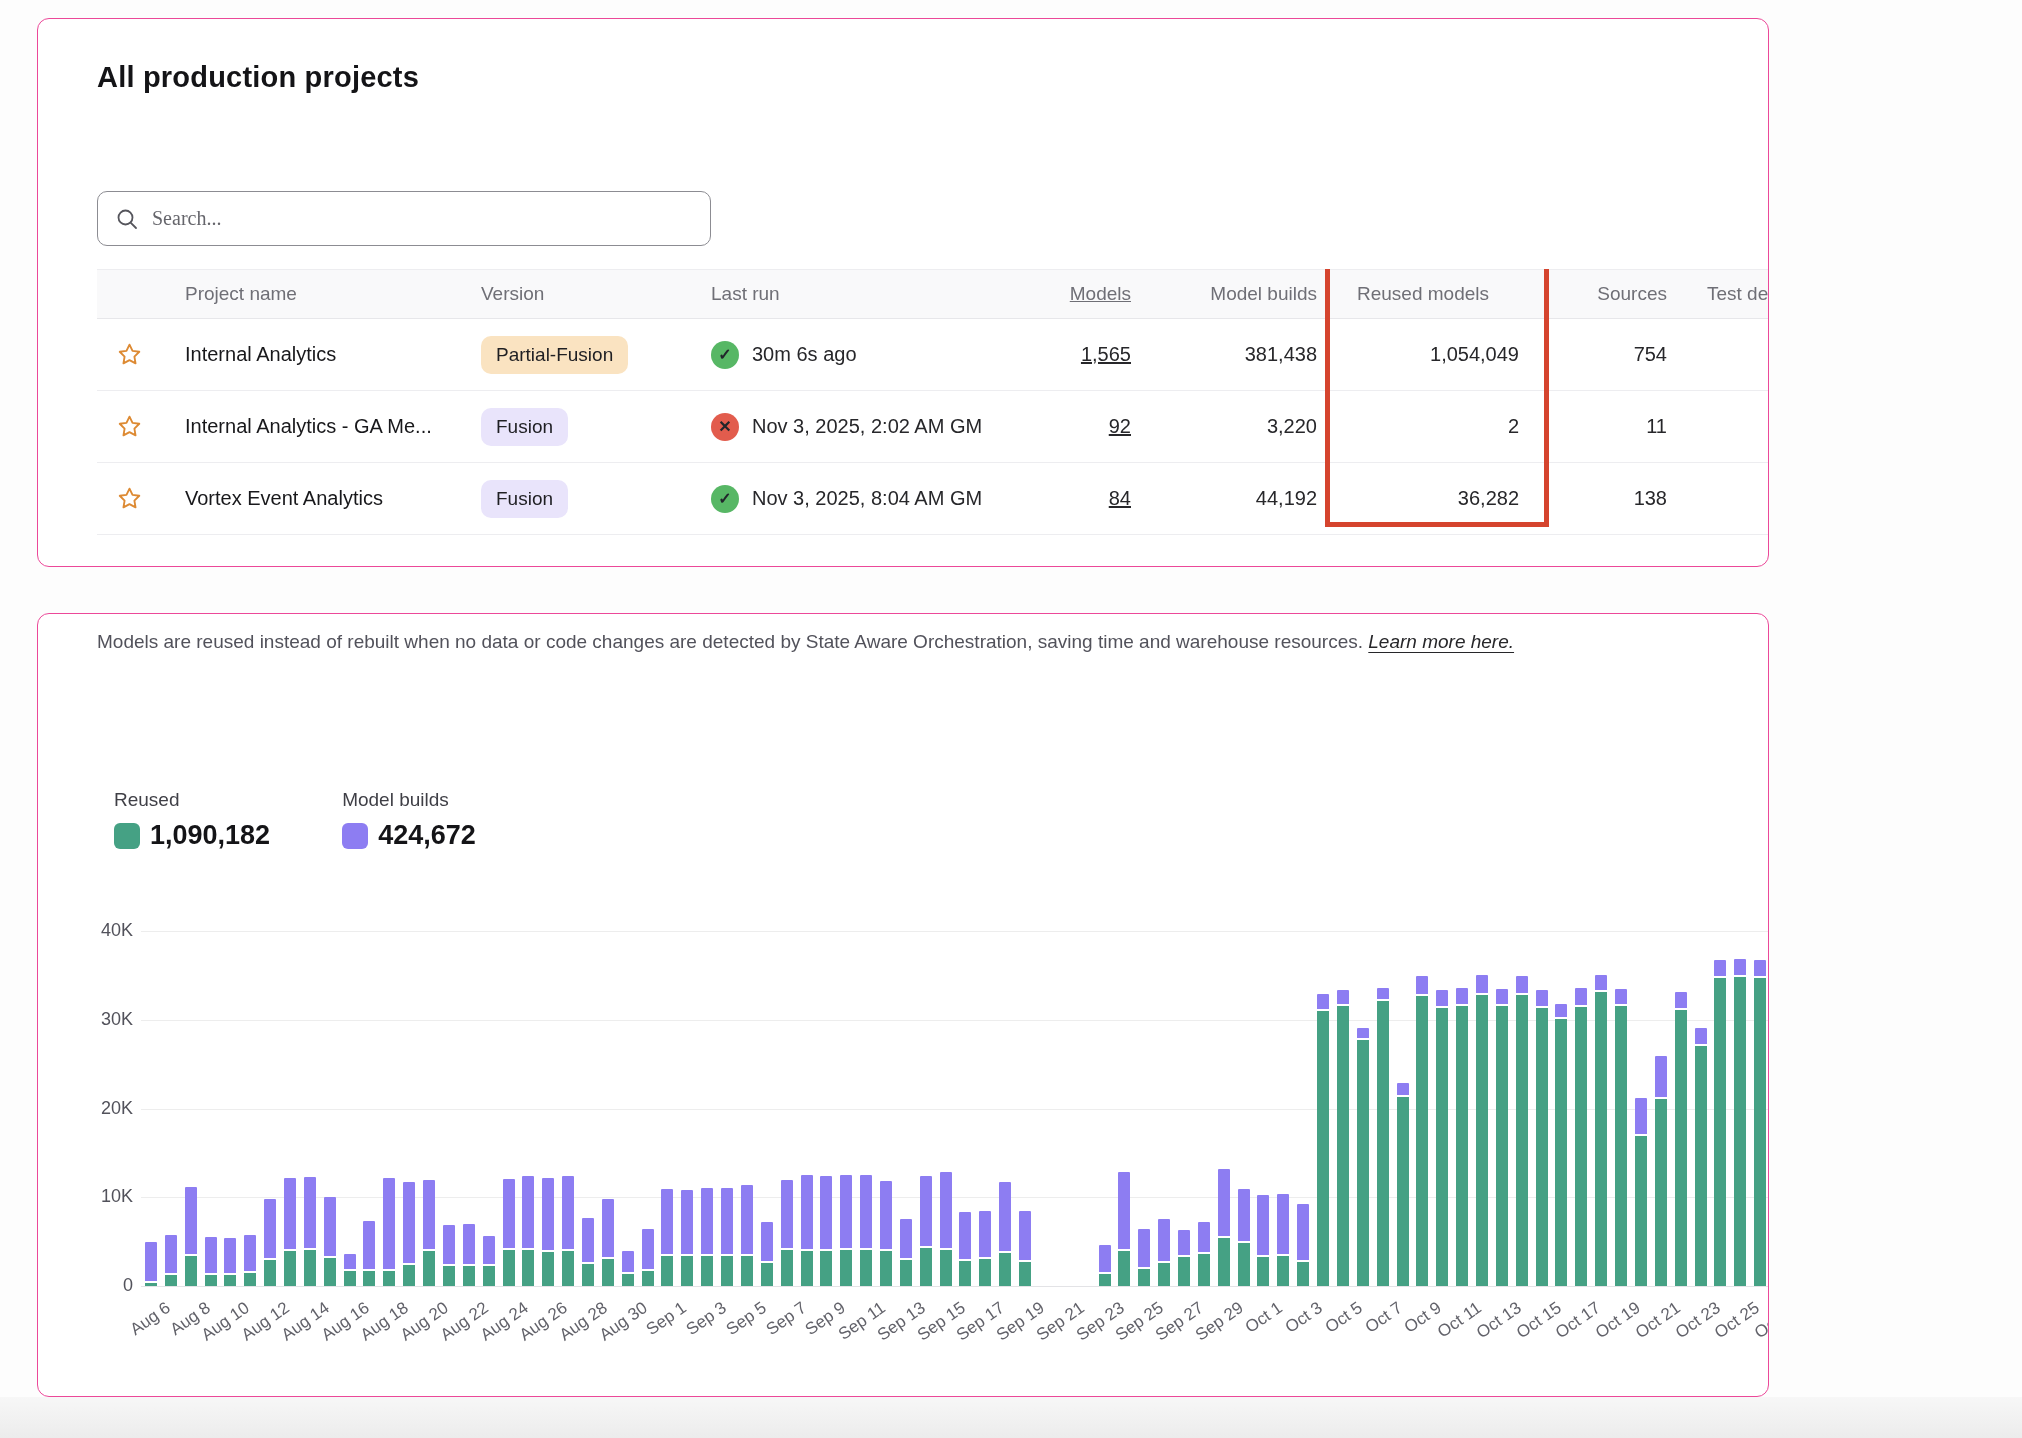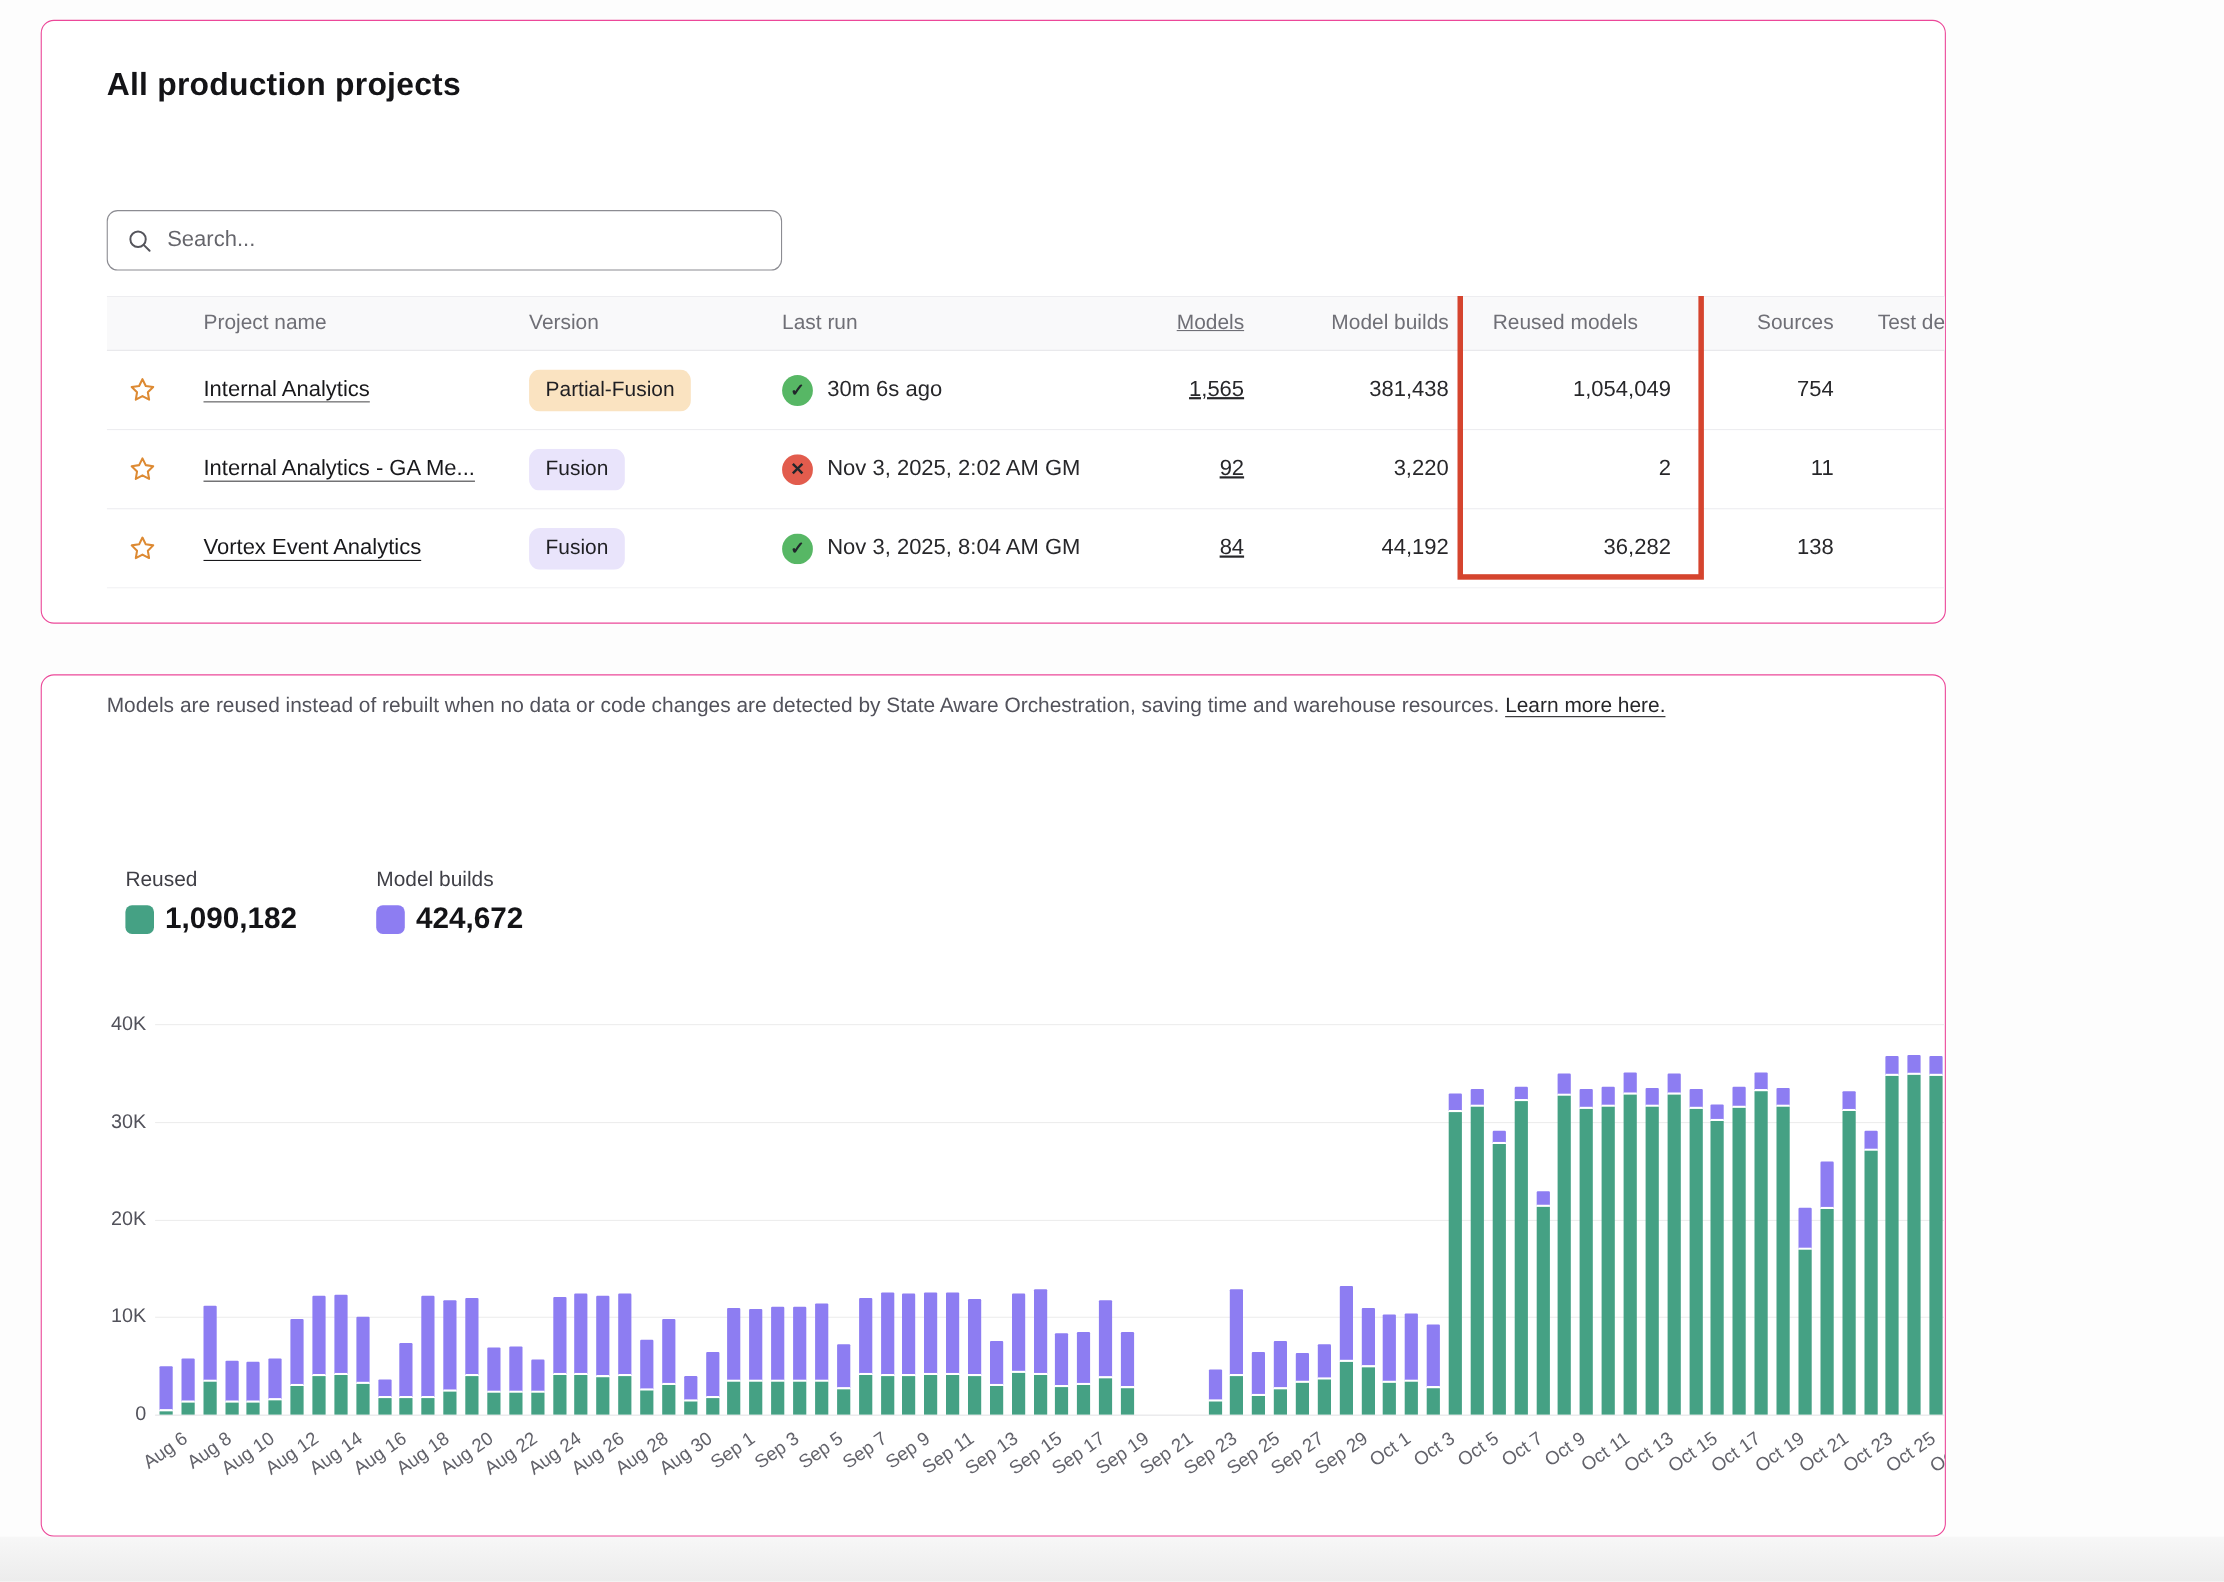--- a/index.html
+++ b/index.html
@@ -11,21 +11,21 @@
   #card-builds { top:613px; height:784px; }
   .card-inner { position:relative; padding:0 59px; height:100%; overflow:hidden; }
   .card-title { font-size:29px; font-weight:700; letter-spacing:.2px; color:#141417; }
   .card-sub { font-size:19px; color:#52525b; }
   #card-projects .card-title { padding-top:42px; }
   #card-projects .card-sub { margin-top:16px; }
 
   
   .search-box { position:absolute; left:59px; top:172px; width:614px; height:55px; border:1.5px solid #8c8c92; border-radius:10px; display:flex; align-items:center; padding:0 18px; background:#fff; }
   .search-box svg { flex:0 0 auto; }
-  .search-box input { border:none; outline:none; font-size:20px; color:#3f3f46; margin-left:14px; width:520px; font-family:Liberation Sans, sans-serif; background:transparent; }
+  .search-box input { border:none; outline:none; font-size:20px; color:#3f3f46; margin-left:14px; width:520px; font-family:Liberation Serif, serif; background:transparent; }
   .search-box input::placeholder { color:#4b4b52; opacity:.85; }
 
   
   .tbl { position:absolute; left:59px; top:250px; width:1832px; overflow:hidden; }
   .trow { display:flex; align-items:center; width:1946px; }
   .thead { height:50px; background:#f9f9fa; border-top:1px solid #ededf0; border-bottom:1px solid #e7e7ea; color:#6f6f76; font-size:19px; }
   .tbody-row { height:72px; border-bottom:1px solid #ededf0; font-size:20px; color:#27272a; }
   .c { padding:0 24px; white-space:nowrap; overflow:hidden; }
   .c-star { width:64px; padding:0; display:flex; justify-content:center; }
   .c-name { width:296px; }
@@ -44,21 +44,21 @@
   .badge.lav { background:#e9e4fb; }
   .stat { width:28px; height:28px; border-radius:50%; display:flex; align-items:center; justify-content:center; font-size:16px; font-weight:700; color:#21262b; flex:0 0 auto; }
   .stat.ok { background:#57b765; }
   .stat.err { background:#e25c4d; }
   .star-btn { background:none; border:none; cursor:pointer; line-height:0; }
   .red-box { position:absolute; left:1228px; top:-7px; width:224px; height:265px; border:5px solid #d5442e; pointer-events:none; }
 
   
   #card-builds .card-title { padding-top:35px; }
   #card-builds .card-sub { margin-top:17px; width:1520px; }
-  .learn-more { color:#27272a; text-decoration:underline; text-underline-offset:4px; cursor:pointer; }
+  .learn-more { color:#27272a; text-decoration:underline; text-underline-offset:4px; cursor:pointer;font-style:italic; }
   .env-select { position:absolute; right:61px; top:87px; height:52px; border:1.5px solid #c9c9ce; border-radius:10px; display:flex; align-items:center; gap:14px; padding:0 20px; font-size:20px; color:#2a2a2e; cursor:pointer; background:#fff; }
   .env-select .chev { font-size:15px; color:#52525b; margin-left:2px; transform:translateY(-2px); }
 
   .legend { position:absolute; left:76px; top:175px; display:flex; gap:72px; }
   .leg-item .leg-label { font-size:19px; color:#3f3f46; margin-bottom:9px; }
   .leg-row { display:flex; align-items:center; gap:10px; }
   .swatch { width:26px; height:26px; border-radius:6px; }
   .leg-val { font-size:27px; font-weight:700; color:#141417; }
 
   

